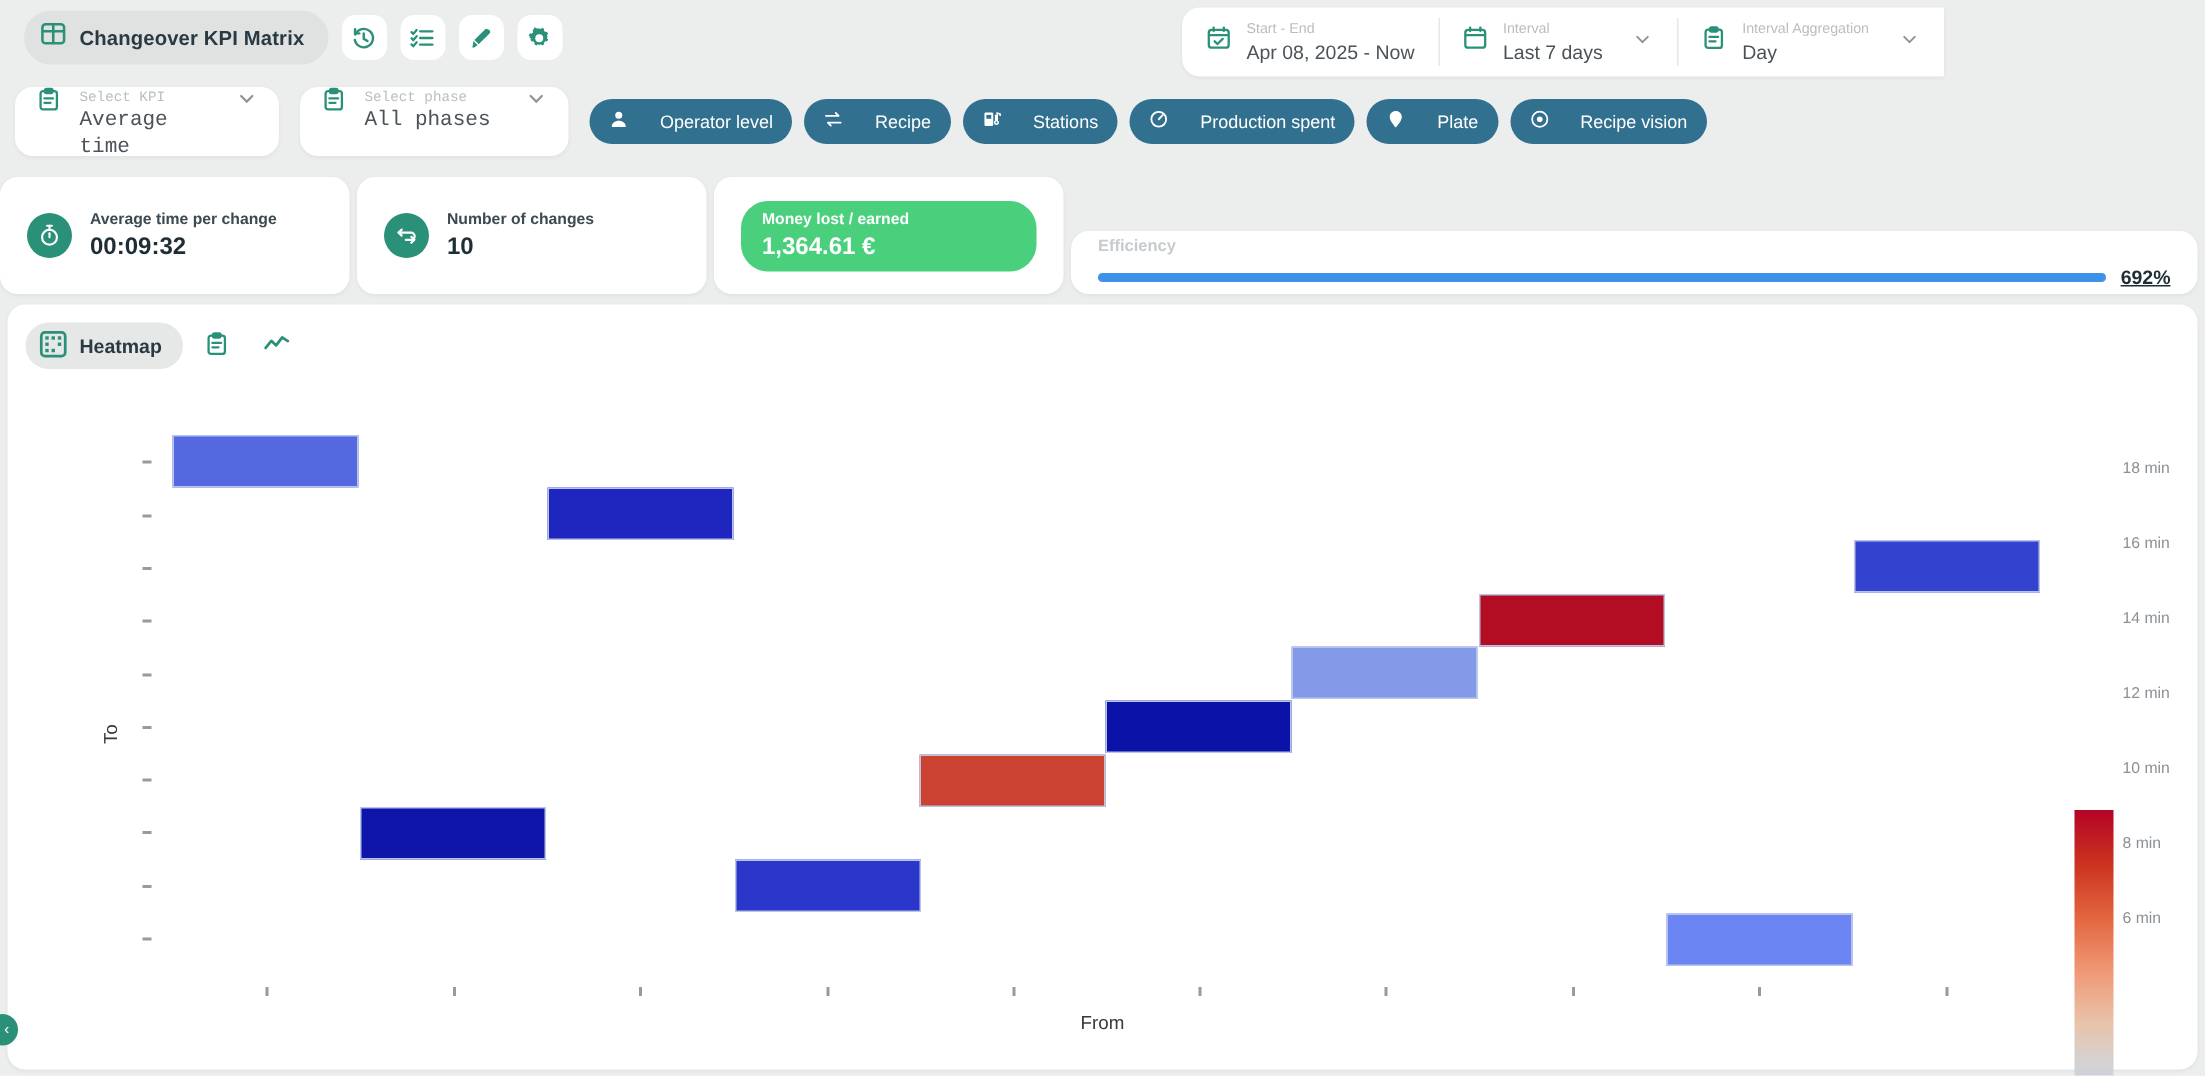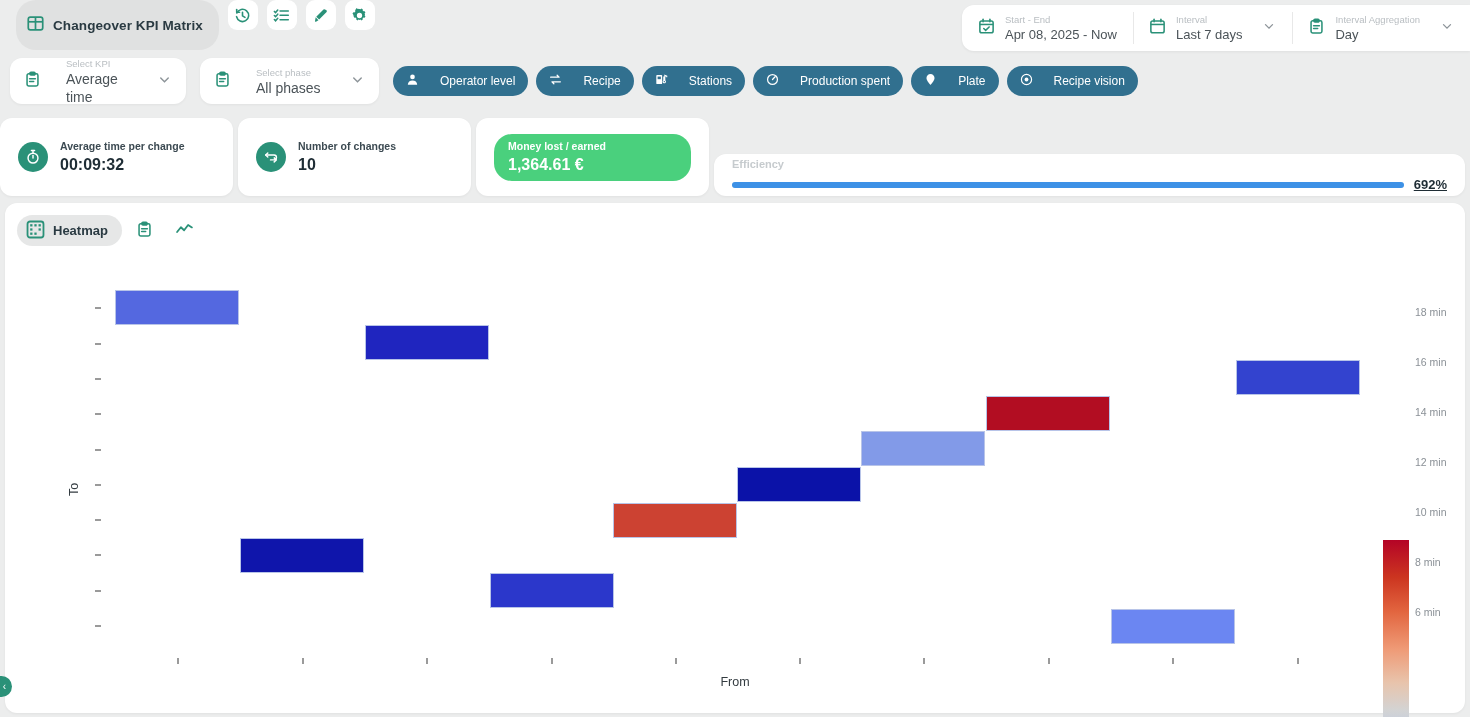--- a/index.html
+++ b/index.html
@@ -6,23 +6,23 @@
   html, body {
     width: 1470px; height: 717px;
     background: #eceded;
     font-family: "Liberation Sans", sans-serif;
     overflow: hidden;
   }
   .app { position: relative; width: 1470px; height: 717px; }
 
   
   .topbar {
-    position: absolute; left: 0; top: 0; width: 1470px; height: 50px;
+    position: absolute; left: 0; top: 0; width: 1296px; height: 50px;
     background: #eceded;
-    display: flex; 
+    display: flex; align-items: center;
   }
   .app-pill {
     display: flex; align-items: center; gap: 9px;
     margin-left: 16px; padding: 7px 16px 7px 11px;
     background: #e0e1e1; border-radius: 20px;
   }
   .app-pill .ttl {
     font-size: 13.5px; font-weight: bold; color: #2a3a42; letter-spacing: .1px;
   }
   .icon-btn {
@@ -52,22 +52,23 @@
   .tr-value { font-size: 13px; color: #4b5358; line-height: 17px; }
   .chev { margin-left: 10px; }
 
   
   .filterbar {
     position: absolute; left: 0; top: 52px; width: 1470px; height: 58px;
     display: flex; align-items: center;
   }
   .select-card {
     height: 46px; background: #fff; border-radius: 12px;
-    display: flex; align-items: center; gap: 25px; padding: 0 14px;
+    display: flex; gap: 12px; padding: 0 14px;
     box-shadow: 0 1px 3px rgba(0,0,0,.05);
+    font-family: Liberation Mono, monospace;
   }
   .sc-1 { margin-left: 10px; width: 176px; }
   .sc-2 { margin-left: 14px; width: 179px; }
   .sel-text { display: flex; flex-direction: column; flex: 1; }
   .sel-label { font-size: 9.5px; color: #b9bec2; line-height: 13px; }
   .sel-value { font-size: 14px; color: #4b5358; line-height: 18px; }
 
   .chipbar { display: flex; align-items: center; gap: 8px; margin-left: 14px; }
   .chip {
     height: 30px; border-radius: 15px; background: #31708f;

